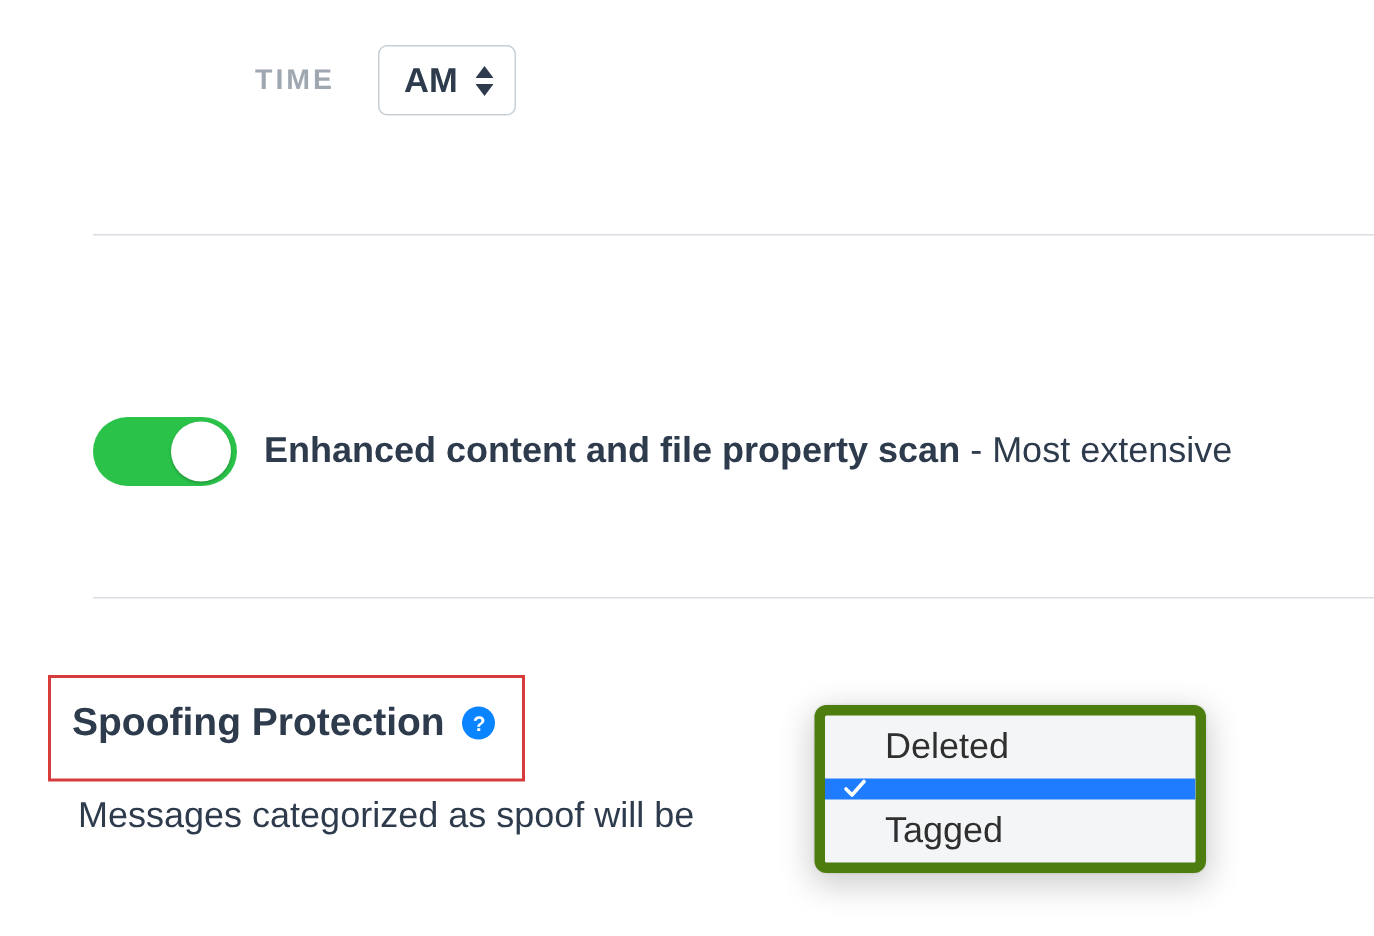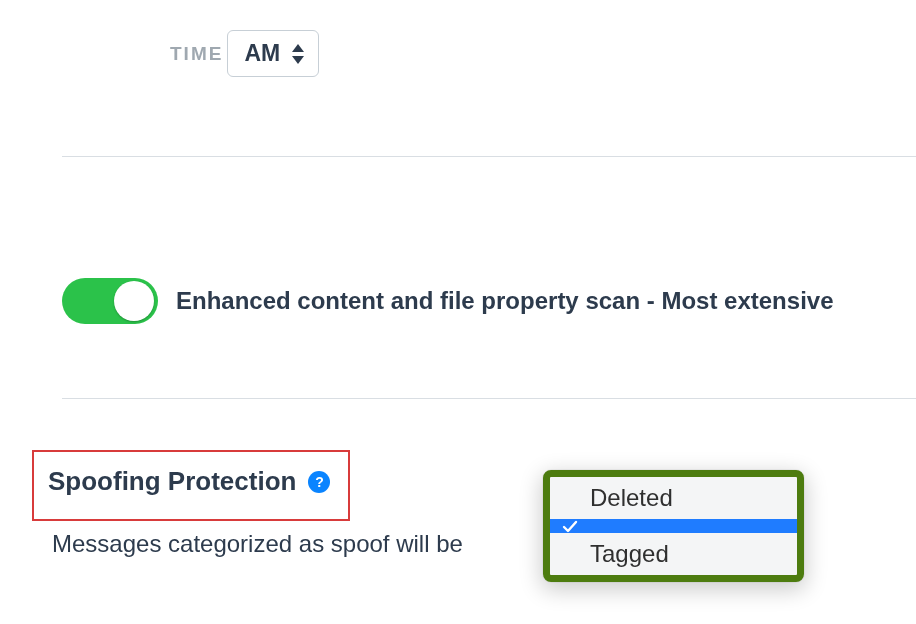--- a/index.html
+++ b/index.html
@@ -1,29 +1,29 @@
 <!DOCTYPE html>
 <html><head>
 <meta charset="utf-8">
 <style>
   html,body{margin:0;padding:0;width:916px;height:624px;background:#ffffff;font-family:-apple-system,BlinkMacSystemFont,"Segoe UI",Helvetica,Arial,sans-serif;color:#2d3b4d;overflow:hidden;}
   .canvas{position:relative;width:916px;height:552px;}
   .time-row{position:absolute;left:170px;top:30px;display:flex;align-items:center;}
   .time-label{font-size:19px;letter-spacing:2px;font-weight:600;color:rgba(80,96,112,0.55)}
-  .select-box{display:inline-flex;align-items:center;border:1px solid #c7cfd6;border-radius:6px;padding:9px 14px 9px 16px;font-size:23px;font-weight:600;color:#2d3b4d;background:#fff;cursor:pointer;margin-left:4px;}
+  .select-box{display:inline-flex;align-items:center;border:1px solid #c7cfd6;border-radius:6px;padding:9px 14px 9px 16px;font-size:23px;font-weight:600;color:#2d3b4d;background:#fff;cursor:pointer;margin-left:29px;}
   .stepper{display:flex;flex-direction:column;justify-content:center;margin-left:12px;line-height:0;}
   .stepper svg{display:block;}
   .hr{position:absolute;left:62px;right:0;border-top:1px solid #d9dee3;}
   .section-title{font-size:26px;font-weight:700;color:#2d3b4d;}
   .malware-title{position:absolute;left:62px;top:225px;}
   .toggle-row{position:absolute;left:62px;top:278px;display:flex;align-items:center;}
   .toggle{position:relative;width:96px;height:46px;border-radius:23px;background:#2bc24a;flex:0 0 auto;cursor:pointer;}
   .toggle-knob{position:absolute;top:3px;right:4px;width:40px;height:40px;border-radius:50%;background:#ffffff;box-shadow:0 1px 2px rgba(0,0,0,.25);}
   .toggle-text{margin-left:18px;font-size:24px;font-weight:700;color:#2d3b4d;}
-  .toggle-text .suffix{font-weight:700;text-align:center;}
+  .toggle-text .suffix{font-weight:400;text-align:center;}
   .spoof-heading-wrap{position:absolute;left:32px;top:450px;border:2px solid #d83b3b;padding:14px 18px 22px 14px;display:flex;align-items:center;}
   .help-icon{margin-left:12px;width:22px;height:22px;border-radius:50%;background:#0a84ff;color:#fff;display:inline-flex;align-items:center;justify-content:center;font-size:14px;font-weight:700;}
   .spoof-desc{position:absolute;left:52px;top:530px;font-size:24px;font-weight:400;color:#2d3b4d;}
   .dropdown{position:absolute;left:543px;top:470px;width:247px;border:7px solid #4d7c0f;border-radius:8px;background:#f4f5f6;box-shadow:0 6px 22px 2px rgba(0,0,0,.20),0 0 0 1px rgba(0,0,0,.04);overflow:hidden;}
   .dropdown .opt{padding:7px 18px 7px 40px;font-size:24px;font-weight:400;color:#2f2f2f;position:relative;cursor:pointer;}
   .dropdown .opt.selected{background:#1f7cff;color:#ffffff;}
   .dropdown .opt.selected .check{position:absolute;left:12px;top:50%;transform:translateY(-50%);}
 </style>
 </head>
 <body>

